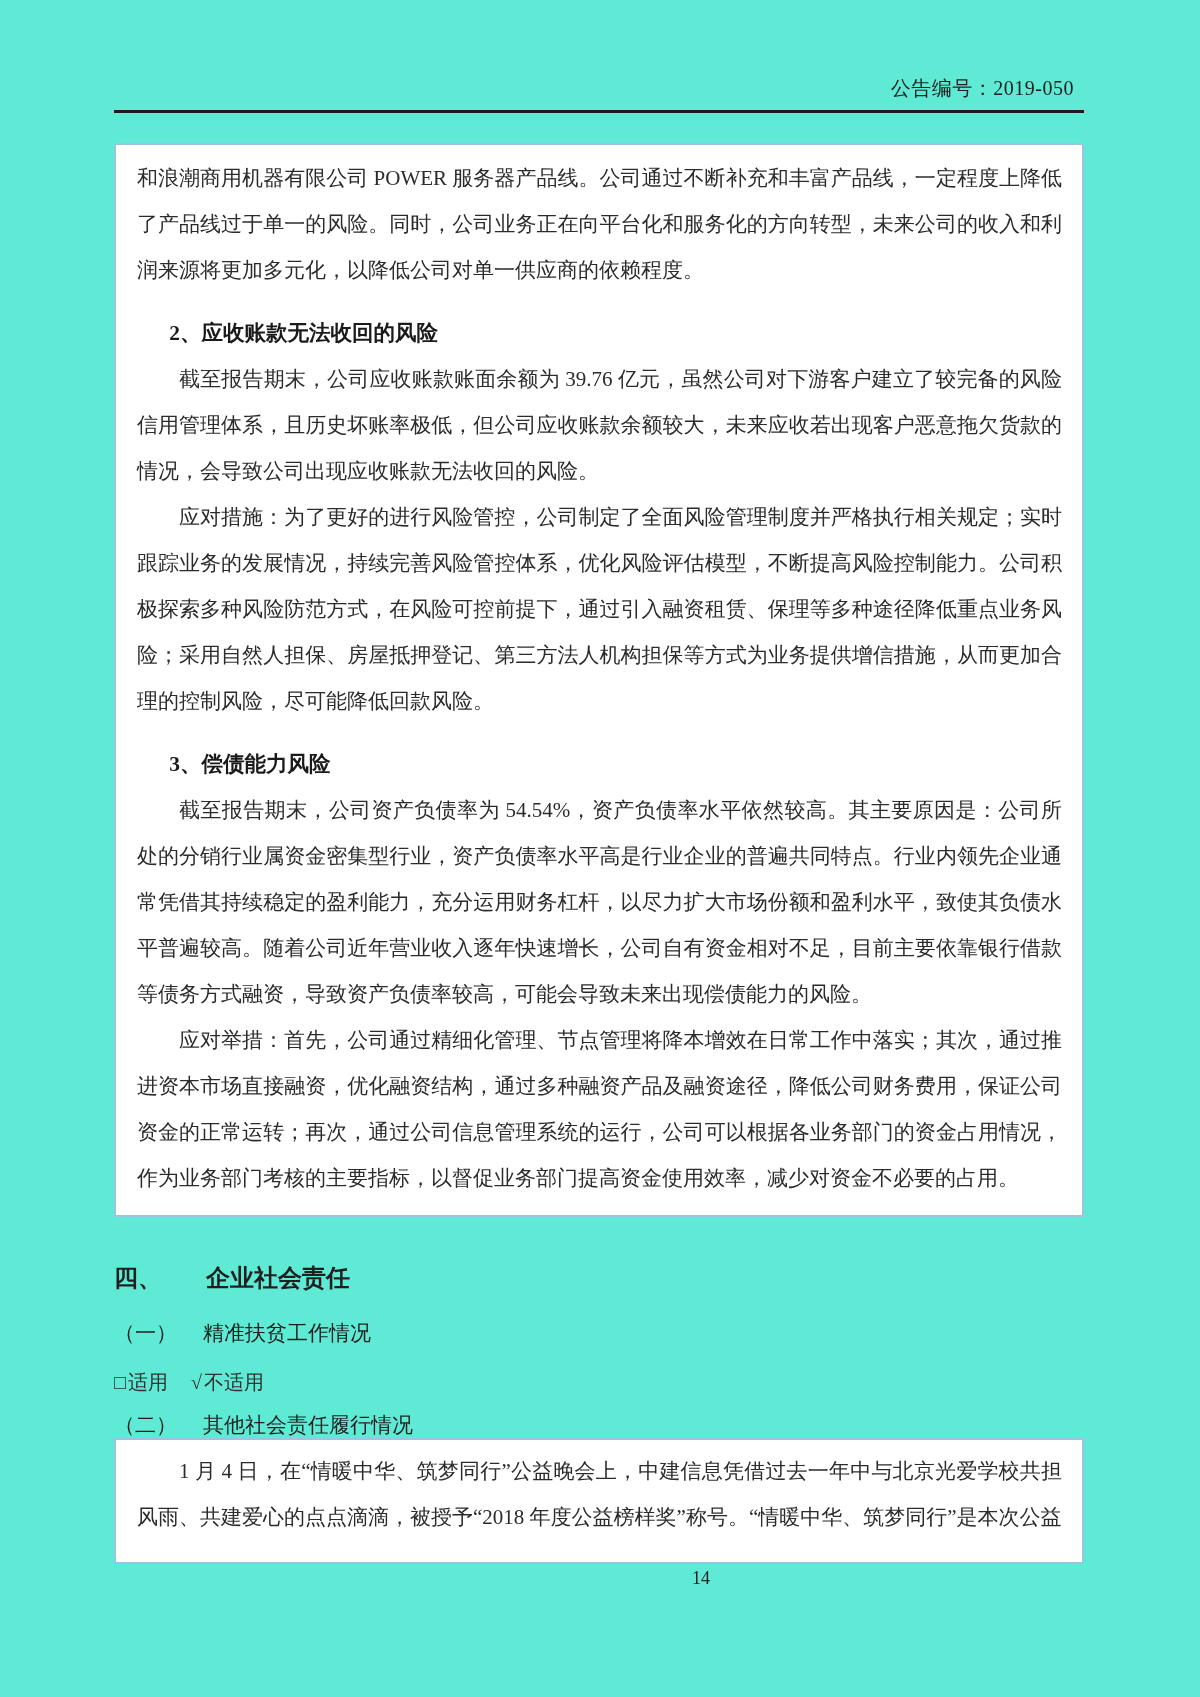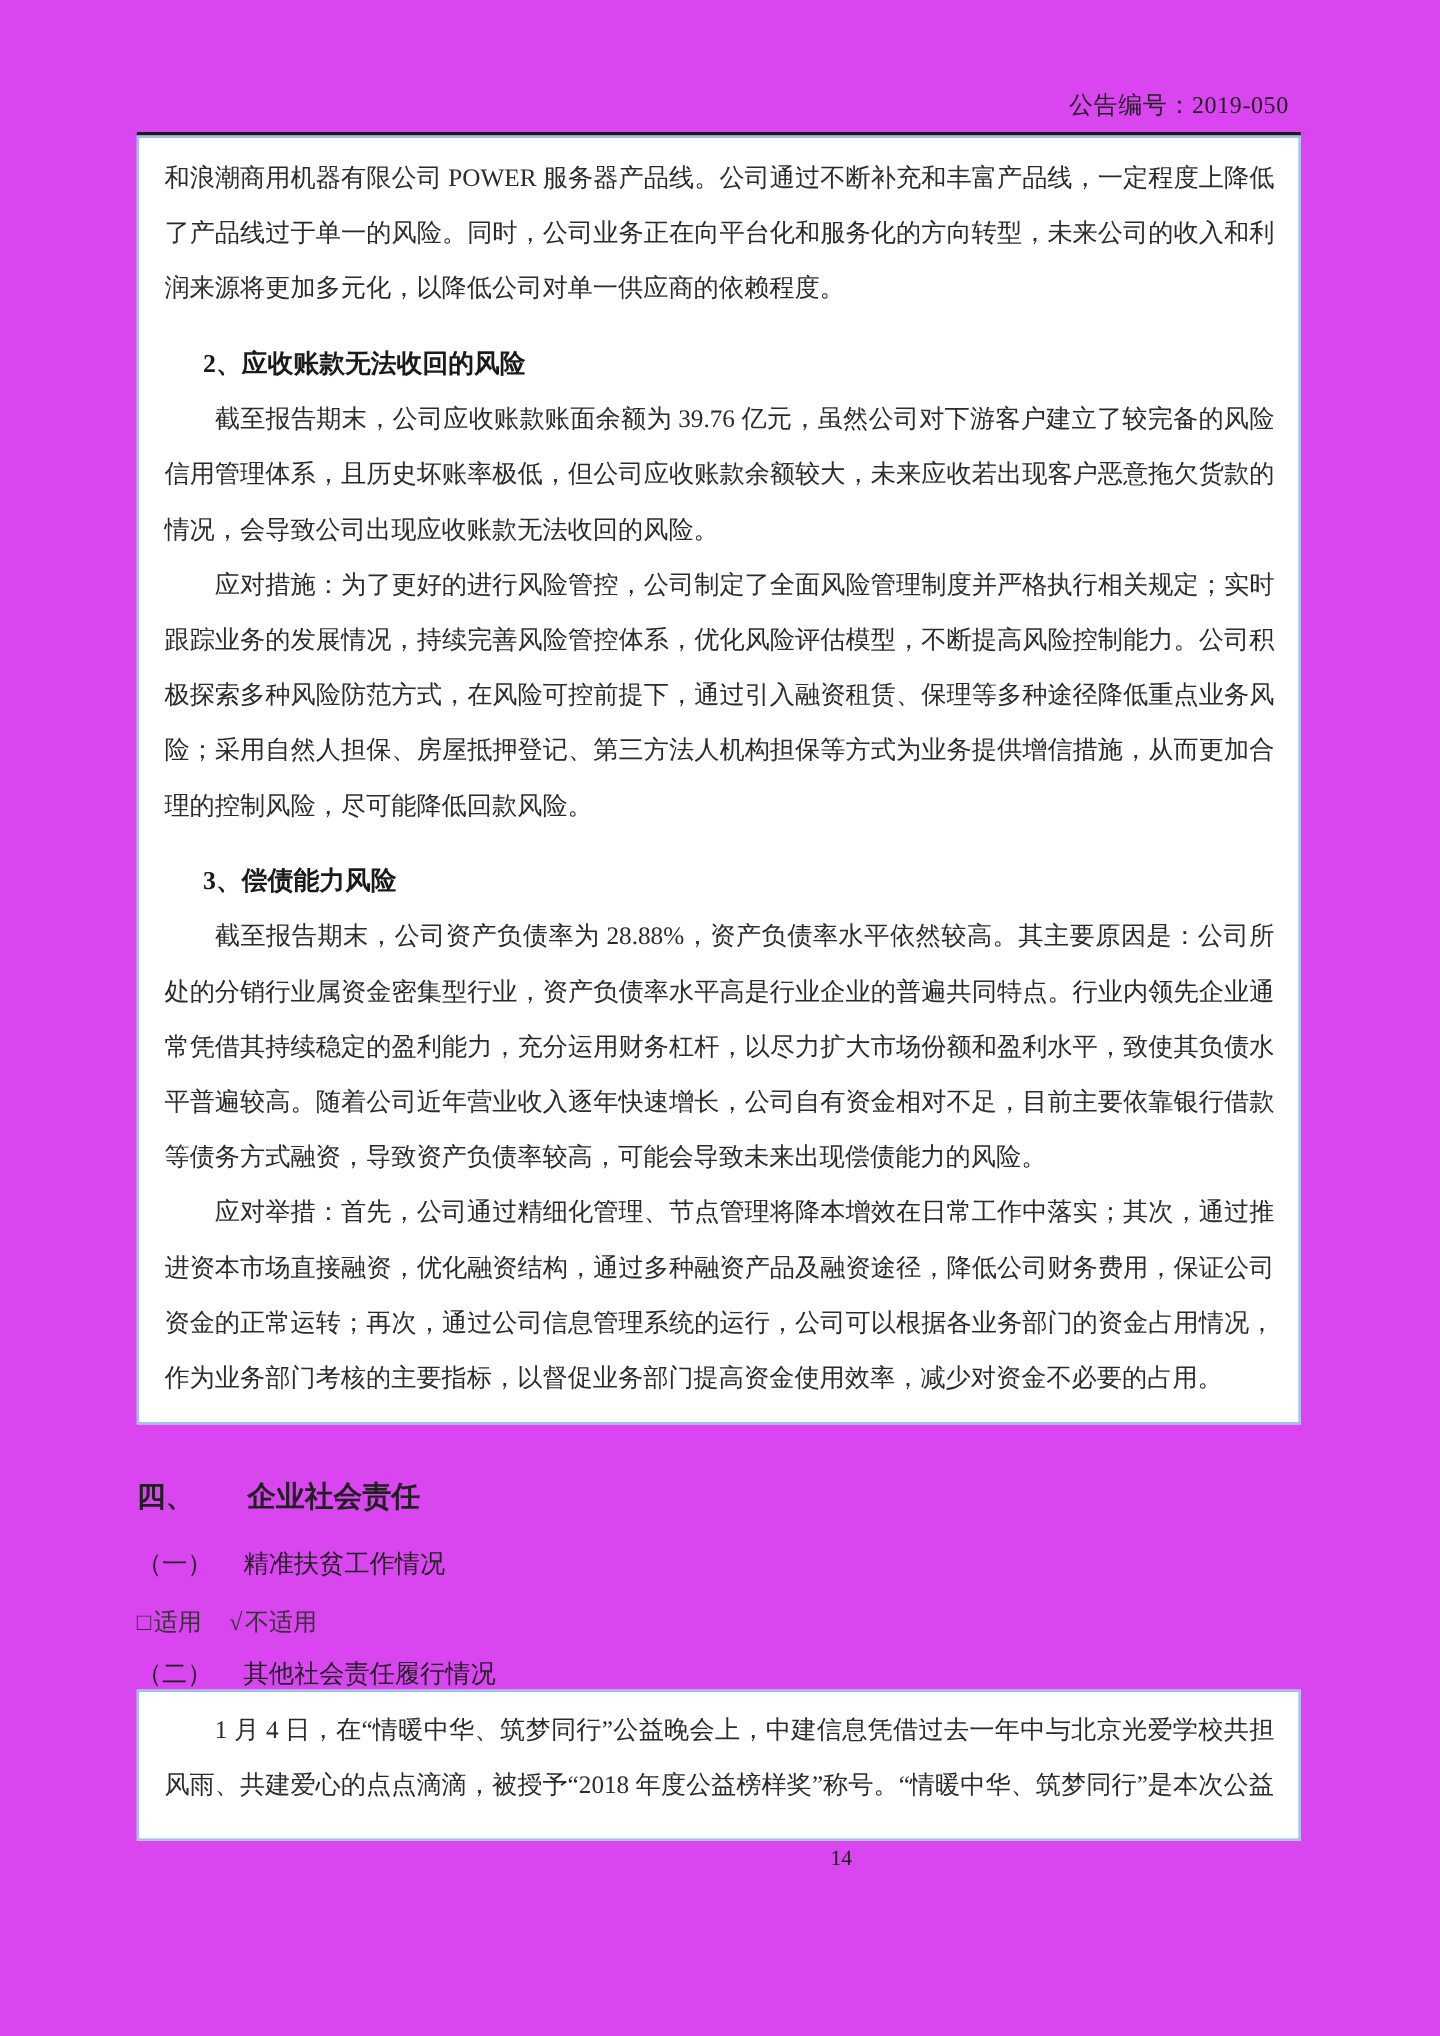--- a/index.html
+++ b/index.html
@@ -2,21 +2,21 @@
 <html lang="zh"><head>
 <meta charset="utf-8">
 <title>公告页</title>
 <style>
   html, body { margin: 0; padding: 0; background: #e8e8e8; }
   .page {
     position: relative;
     width: 1200px;
     height: 1697px;
     margin: 0 auto;
-    background: #d946ef;
+    background: #5eead4;
     font-family: "Liberation Serif", "DejaVu Serif", serif;
     color: #2a2a2a;
     overflow: hidden;
     box-sizing: border-box;
     padding-top: 76px;
   }
   .col {
     width: 970px;
     margin-left: 114px;
   }
@@ -34,21 +34,21 @@
     height: 3px;
     background: #1c1c1c;
   }
   
   .content-box {
     box-sizing: border-box;
     border: 2px solid #9cc2e5;
     background: #ffffff;
     padding: 10px 20px 14px 21px;
   }
-  .main-box { }
+  .main-box { margin-top: 30px; }
   .bottom-box { padding-top: 8px; padding-bottom: 22px; }
   .content-box p {
     margin: 0;
     font-size: 21px;
     line-height: 46px;
     text-align: justify;
     color: #2b2b2b;
   }
   .content-box p.indent { text-indent: 2em; }
   .content-box p.flush { text-indent: 0; }
@@ -107,21 +107,21 @@
 
     <div class="header-rule"></div>
 
     <div class="content-box main-box">
       <div>
           <p class="flush">和浪潮商用机器有限公司 POWER 服务器产品线。公司通过不断补充和丰富产品线，一定程度上降低了产品线过于单一的风险。同时，公司业务正在向平台化和服务化的方向转型，未来公司的收入和利润来源将更加多元化，以降低公司对单一供应商的依赖程度。</p>
           <p class="subheading">2、应收账款无法收回的风险</p>
           <p class="indent">截至报告期末，公司应收账款账面余额为 39.76 亿元，虽然公司对下游客户建立了较完备的风险信用管理体系，且历史坏账率极低，但公司应收账款余额较大，未来应收若出现客户恶意拖欠货款的情况，会导致公司出现应收账款无法收回的风险。</p>
           <p class="indent">应对措施：为了更好的进行风险管控，公司制定了全面风险管理制度并严格执行相关规定；实时跟踪业务的发展情况，持续完善风险管控体系，优化风险评估模型，不断提高风险控制能力。公司积极探索多种风险防范方式，在风险可控前提下，通过引入融资租赁、保理等多种途径降低重点业务风险；采用自然人担保、房屋抵押登记、第三方法人机构担保等方式为业务提供增信措施，从而更加合理的控制风险，尽可能降低回款风险。</p>
           <p class="subheading">3、偿债能力风险</p>
-          <p class="indent">截至报告期末，公司资产负债率为 28.88%，资产负债率水平依然较高。其主要原因是：公司所处的分销行业属资金密集型行业，资产负债率水平高是行业企业的普遍共同特点。行业内领先企业通常凭借其持续稳定的盈利能力，充分运用财务杠杆，以尽力扩大市场份额和盈利水平，致使其负债水平普遍较高。随着公司近年营业收入逐年快速增长，公司自有资金相对不足，目前主要依靠银行借款等债务方式融资，导致资产负债率较高，可能会导致未来出现偿债能力的风险。</p>
+          <p class="indent">截至报告期末，公司资产负债率为 54.54%，资产负债率水平依然较高。其主要原因是：公司所处的分销行业属资金密集型行业，资产负债率水平高是行业企业的普遍共同特点。行业内领先企业通常凭借其持续稳定的盈利能力，充分运用财务杠杆，以尽力扩大市场份额和盈利水平，致使其负债水平普遍较高。随着公司近年营业收入逐年快速增长，公司自有资金相对不足，目前主要依靠银行借款等债务方式融资，导致资产负债率较高，可能会导致未来出现偿债能力的风险。</p>
           <p class="indent">应对举措：首先，公司通过精细化管理、节点管理将降本增效在日常工作中落实；其次，通过推进资本市场直接融资，优化融资结构，通过多种融资产品及融资途径，降低公司财务费用，保证公司资金的正常运转；再次，通过公司信息管理系统的运行，公司可以根据各业务部门的资金占用情况，作为业务部门考核的主要指标，以督促业务部门提高资金使用效率，减少对资金不必要的占用。</p>
         </div>
     </div>
 
     <div class="section-title">
       <span class="num">四、</span><span>企业社会责任</span>
     </div>
 
     <div class="sub-title">
       <span class="num">（一）</span><span>精准扶贫工作情况</span>

